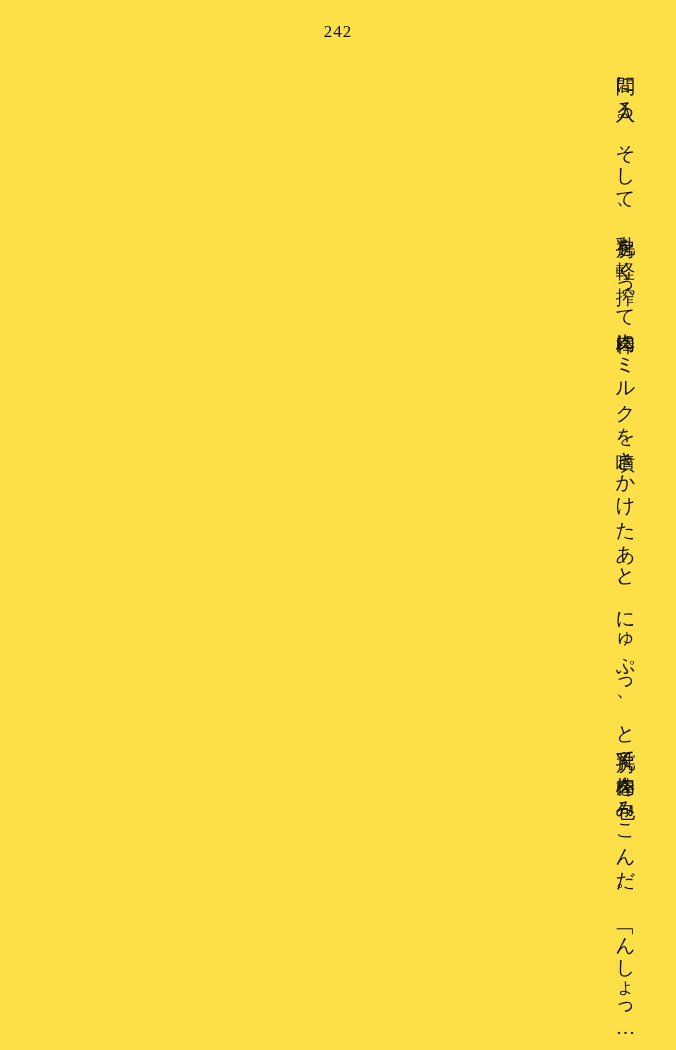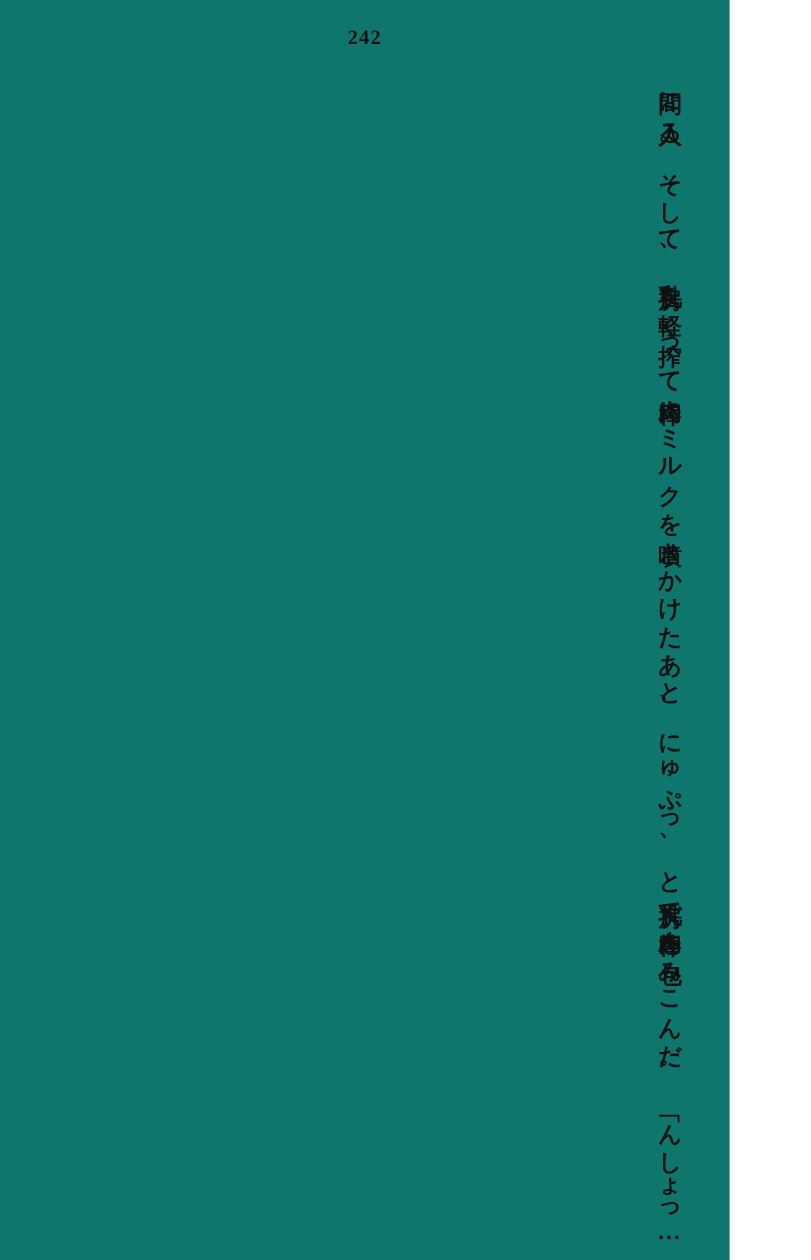--- a/index.html
+++ b/index.html
@@ -9,25 +9,24 @@
   }
   body {
     width: 676px;
     height: 1050px;
     font-family: "Liberation Serif", "DejaVu Serif", serif;
     color: #111111;
     overflow: hidden;
   }
   .page {
     position: relative;
-    width: 608px;
+    width: 676px;
     height: 1050px;
-    background: #0f766e;
+    background: #fde047;
     box-sizing: border-box;
-    font-weight: bold;
   }
   .page-number {
     position: absolute;
     top: 22px;
     left: 0;
     right: 0;
     text-align: center;
     font-size: 17px;
     letter-spacing: 1px;
     font-family: "Liberation Serif", "DejaVu Serif", serif;

